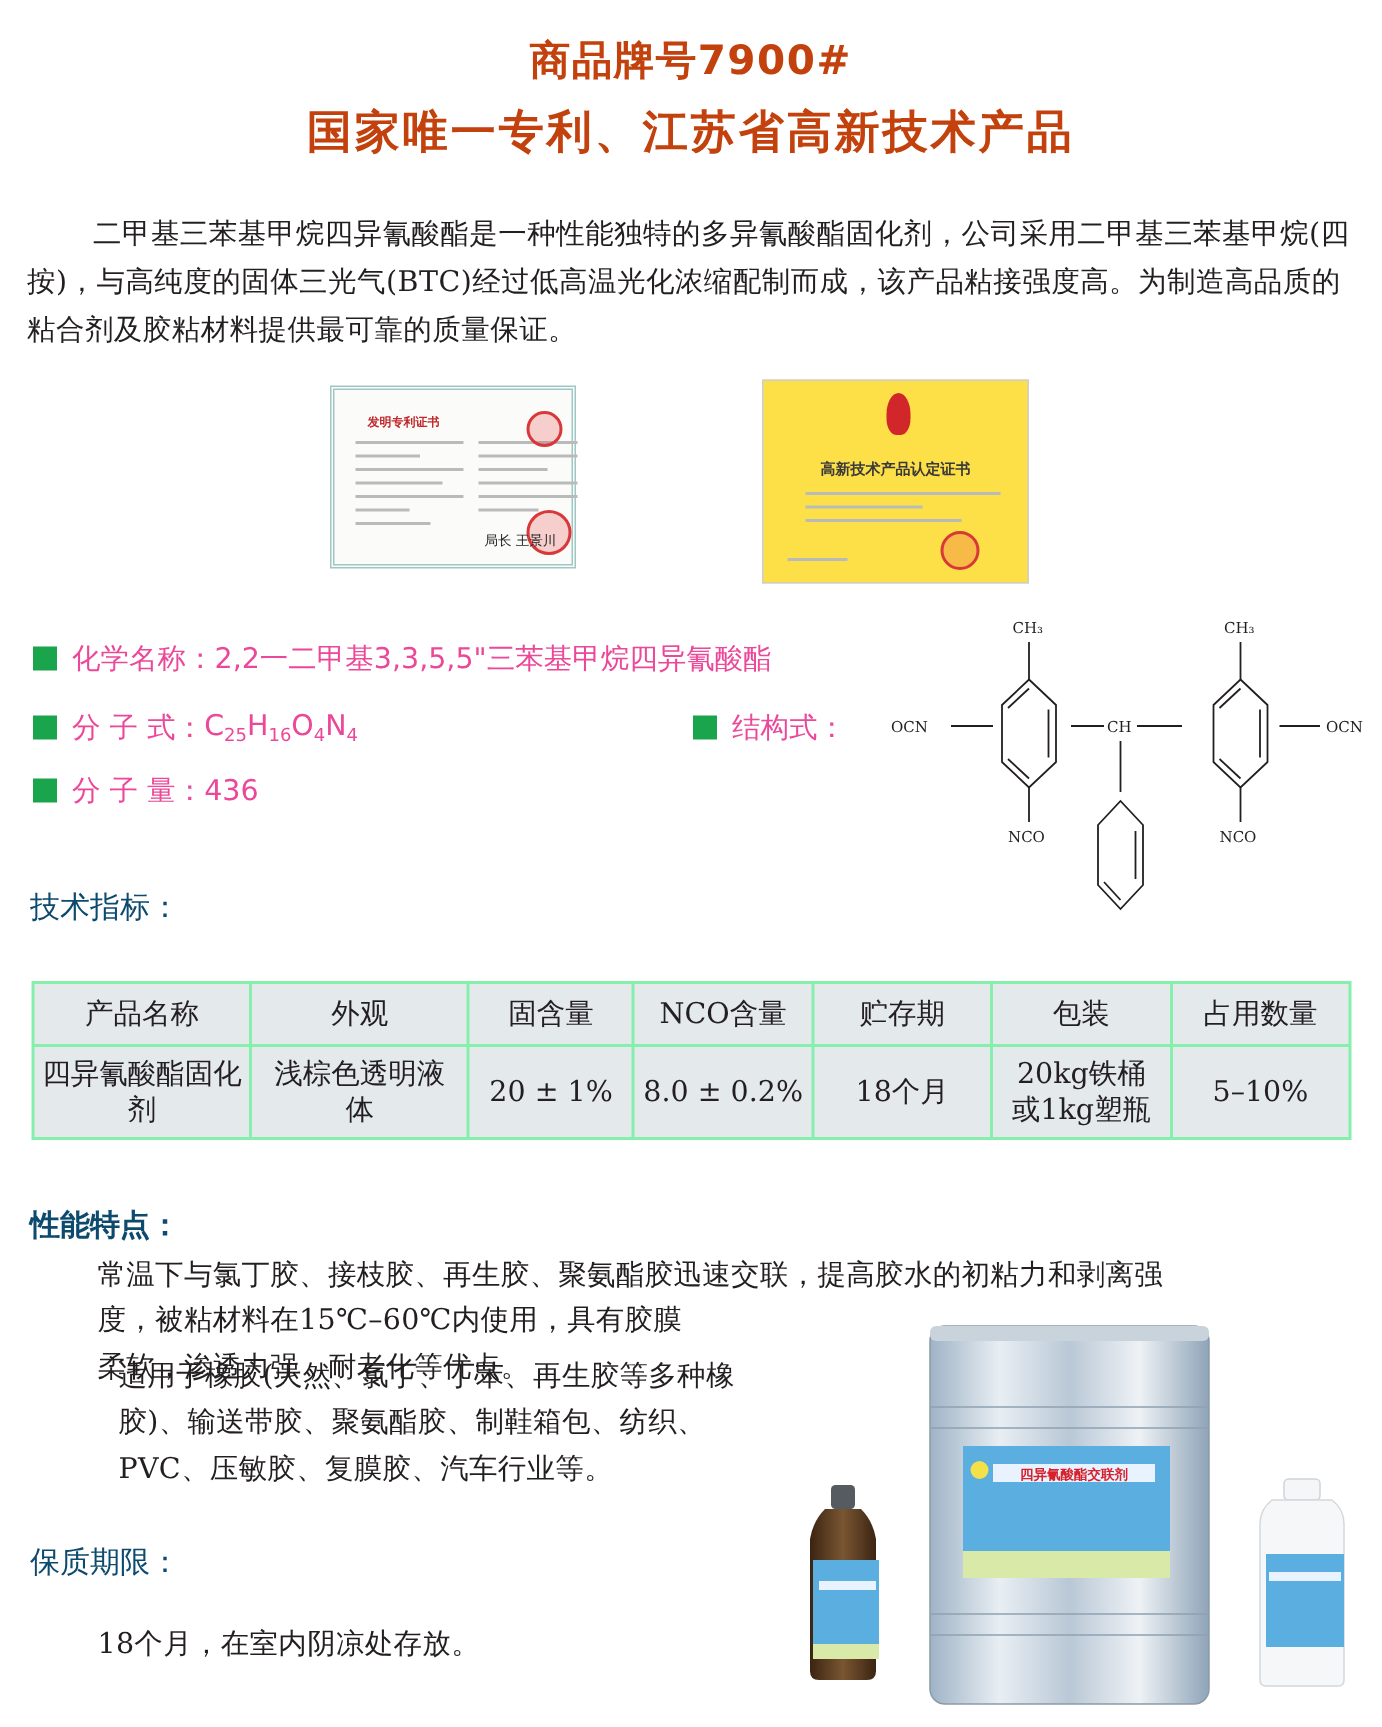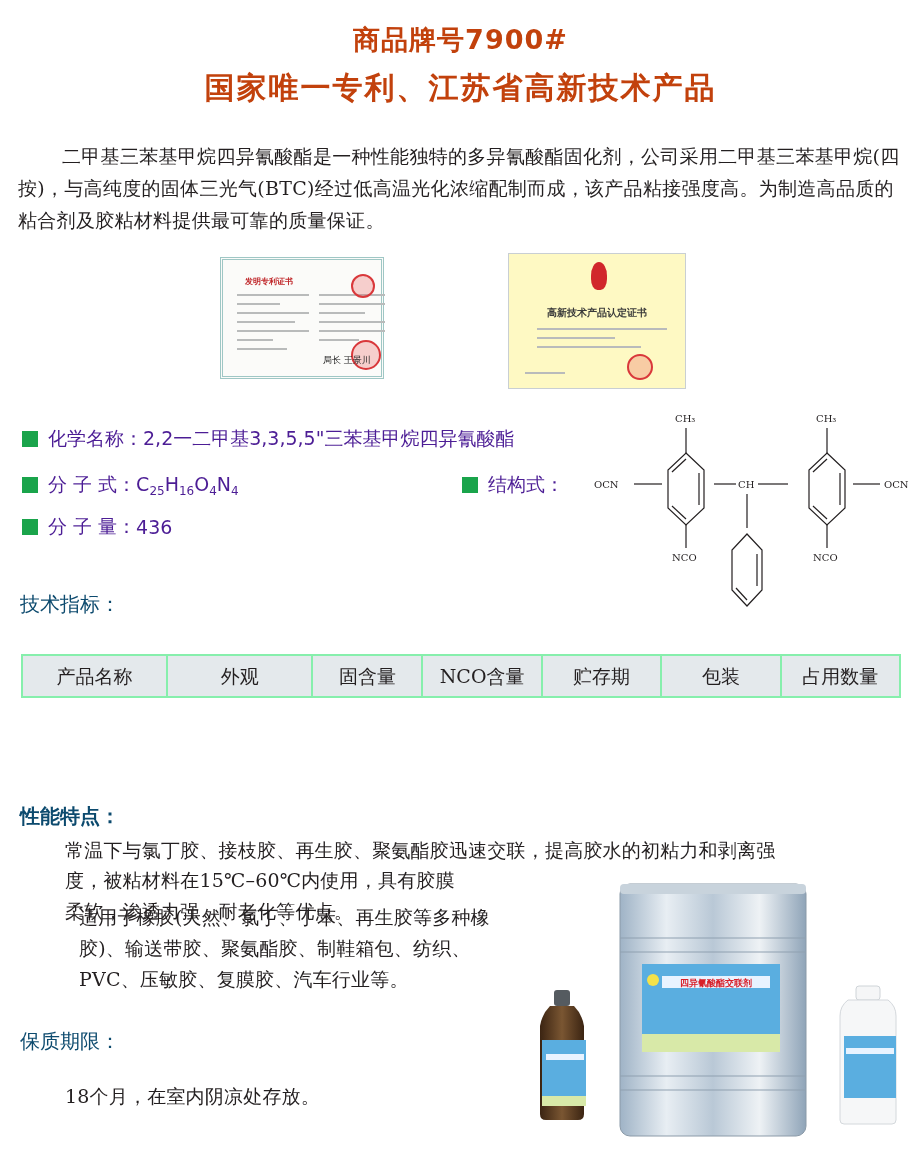--- a/index.html
+++ b/index.html
@@ -10,34 +10,34 @@
            font-family: "DejaVu Sans", "Liberation Sans", sans-serif; font-weight: bold; }
   .title-1 { top: 22px; font-size: 27px; letter-spacing: 1px; }
   .title-2 { top: 68px; font-size: 30px; letter-spacing: 2px; }
 
   .intro { position: absolute; left: 18px; top: 140px; width: 890px; font-size: 19px; line-height: 32px;
            text-indent: 44px; letter-spacing: 0.3px; }
 
   .cert { position: absolute; background: #f7f8f6; border: 1px solid #d6dbd8; }
   .cert-patent { left: 220px; top: 257px; width: 164px; height: 122px; background: #fbfbf9;
                  border: 3px double #9fc7c5; }
-  .cert-hightech { left: 508px; top: 253px; width: 178px; height: 136px; background: #fef9c3;
+  .cert-hightech { left: 508px; top: 253px; width: 178px; height: 136px; background: #fde047;
                    border: 1px solid #c9cfd3; }
   .cert .c-head { position: absolute; font-family: "DejaVu Sans", sans-serif; font-weight: bold; color: #c0282b; }
   .cert-patent .c-head { left: 22px; top: 16px; font-size: 8px; }
   .cert-hightech .c-head { left: 0; width: 100%; text-align: center; top: 52px; font-size: 10px; color: #3a3a3a; }
   .c-lines { position: absolute; }
   .c-line { height: 2px; background: #b9bbbb; margin-bottom: 7px; }
   .seal { position: absolute; border-radius: 50%; border: 2px solid #d9383b; background: rgba(232,70,70,0.25); }
   .flame { position: absolute; left: 82px; top: 8px; width: 16px; height: 28px;
            background: #d1272b; border-radius: 50% 50% 40% 40%; }
   .c-sig { position: absolute; font-size: 9px; color: #222; font-family: "DejaVu Sans", sans-serif; }
 
   .prop { position: absolute; left: 22px; font-family: "DejaVu Sans", "Liberation Sans", sans-serif;
-          font-size: 19px; color: #4c1d95; display: flex; align-items: center; }
+          font-size: 19px; color: #ec4899; display: flex; align-items: center; }
   .sq { display: inline-block; width: 16px; height: 16px; background: #1aa44b; margin-right: 10px; }
   .prop sub { font-size: 12px; vertical-align: -4px; }
   .p1 { top: 426px; }
   .p2 { top: 472px; }
   .p3 { top: 514px; }
   .p4 { top: 472px; left: 462px; }
 
   .structure { position: absolute; left: 590px; top: 398px; width: 331px; height: 210px; }
 
   .section-h { position: absolute; left: 20px; color: #0c4a6e; font-size: 20px; }
@@ -171,20 +171,29 @@
   <tbody>
       <tr>
     <th style="width:122px">产品名称</th>
     <th style="width:122px">外观</th>
     <th style="width:92px">固含量</th>
     <th style="width:100px">NCO含量</th>
     <th style="width:100px">贮存期</th>
     <th style="width:100px">包装</th>
     <th style="width:100px">占用数量</th>
   </tr>
+  <tr>
+    <td style="padding:0 4px">四异氰酸酯固化剂</td>
+    <td style="padding:0 8px">浅棕色透明液体</td>
+    <td>20 ± 1%</td>
+    <td>8.0 ± 0.2%</td>
+    <td>18个月</td>
+    <td style="padding:0 10px">20kg铁桶或1kg塑瓶</td>
+    <td>5–10%</td>
+  </tr>
 </tbody>
   </table>
 
 <div class="section-h sh-perf">性能特点：</div>
 <div class="body-text perf-1">常温下与氯丁胶、接枝胶、再生胶、聚氨酯胶迅速交联，提高胶水的初粘力和剥离强</div>
 <div class="body-text perf-2">度，被粘材料在15℃–60℃内使用，具有胶膜</div>
 <div class="body-text perf-3">柔软，渗透力强，耐老化等优点。</div>
 <div class="body-text perf-4">适用于橡胶(天然、氯丁、丁苯、再生胶等多种橡胶)、输送带胶、聚氨酯胶、制鞋箱包、纺织、PVC、压敏胶、复膜胶、汽车行业等。</div>
 
 <div class="section-h sh-shelf">保质期限：</div>

